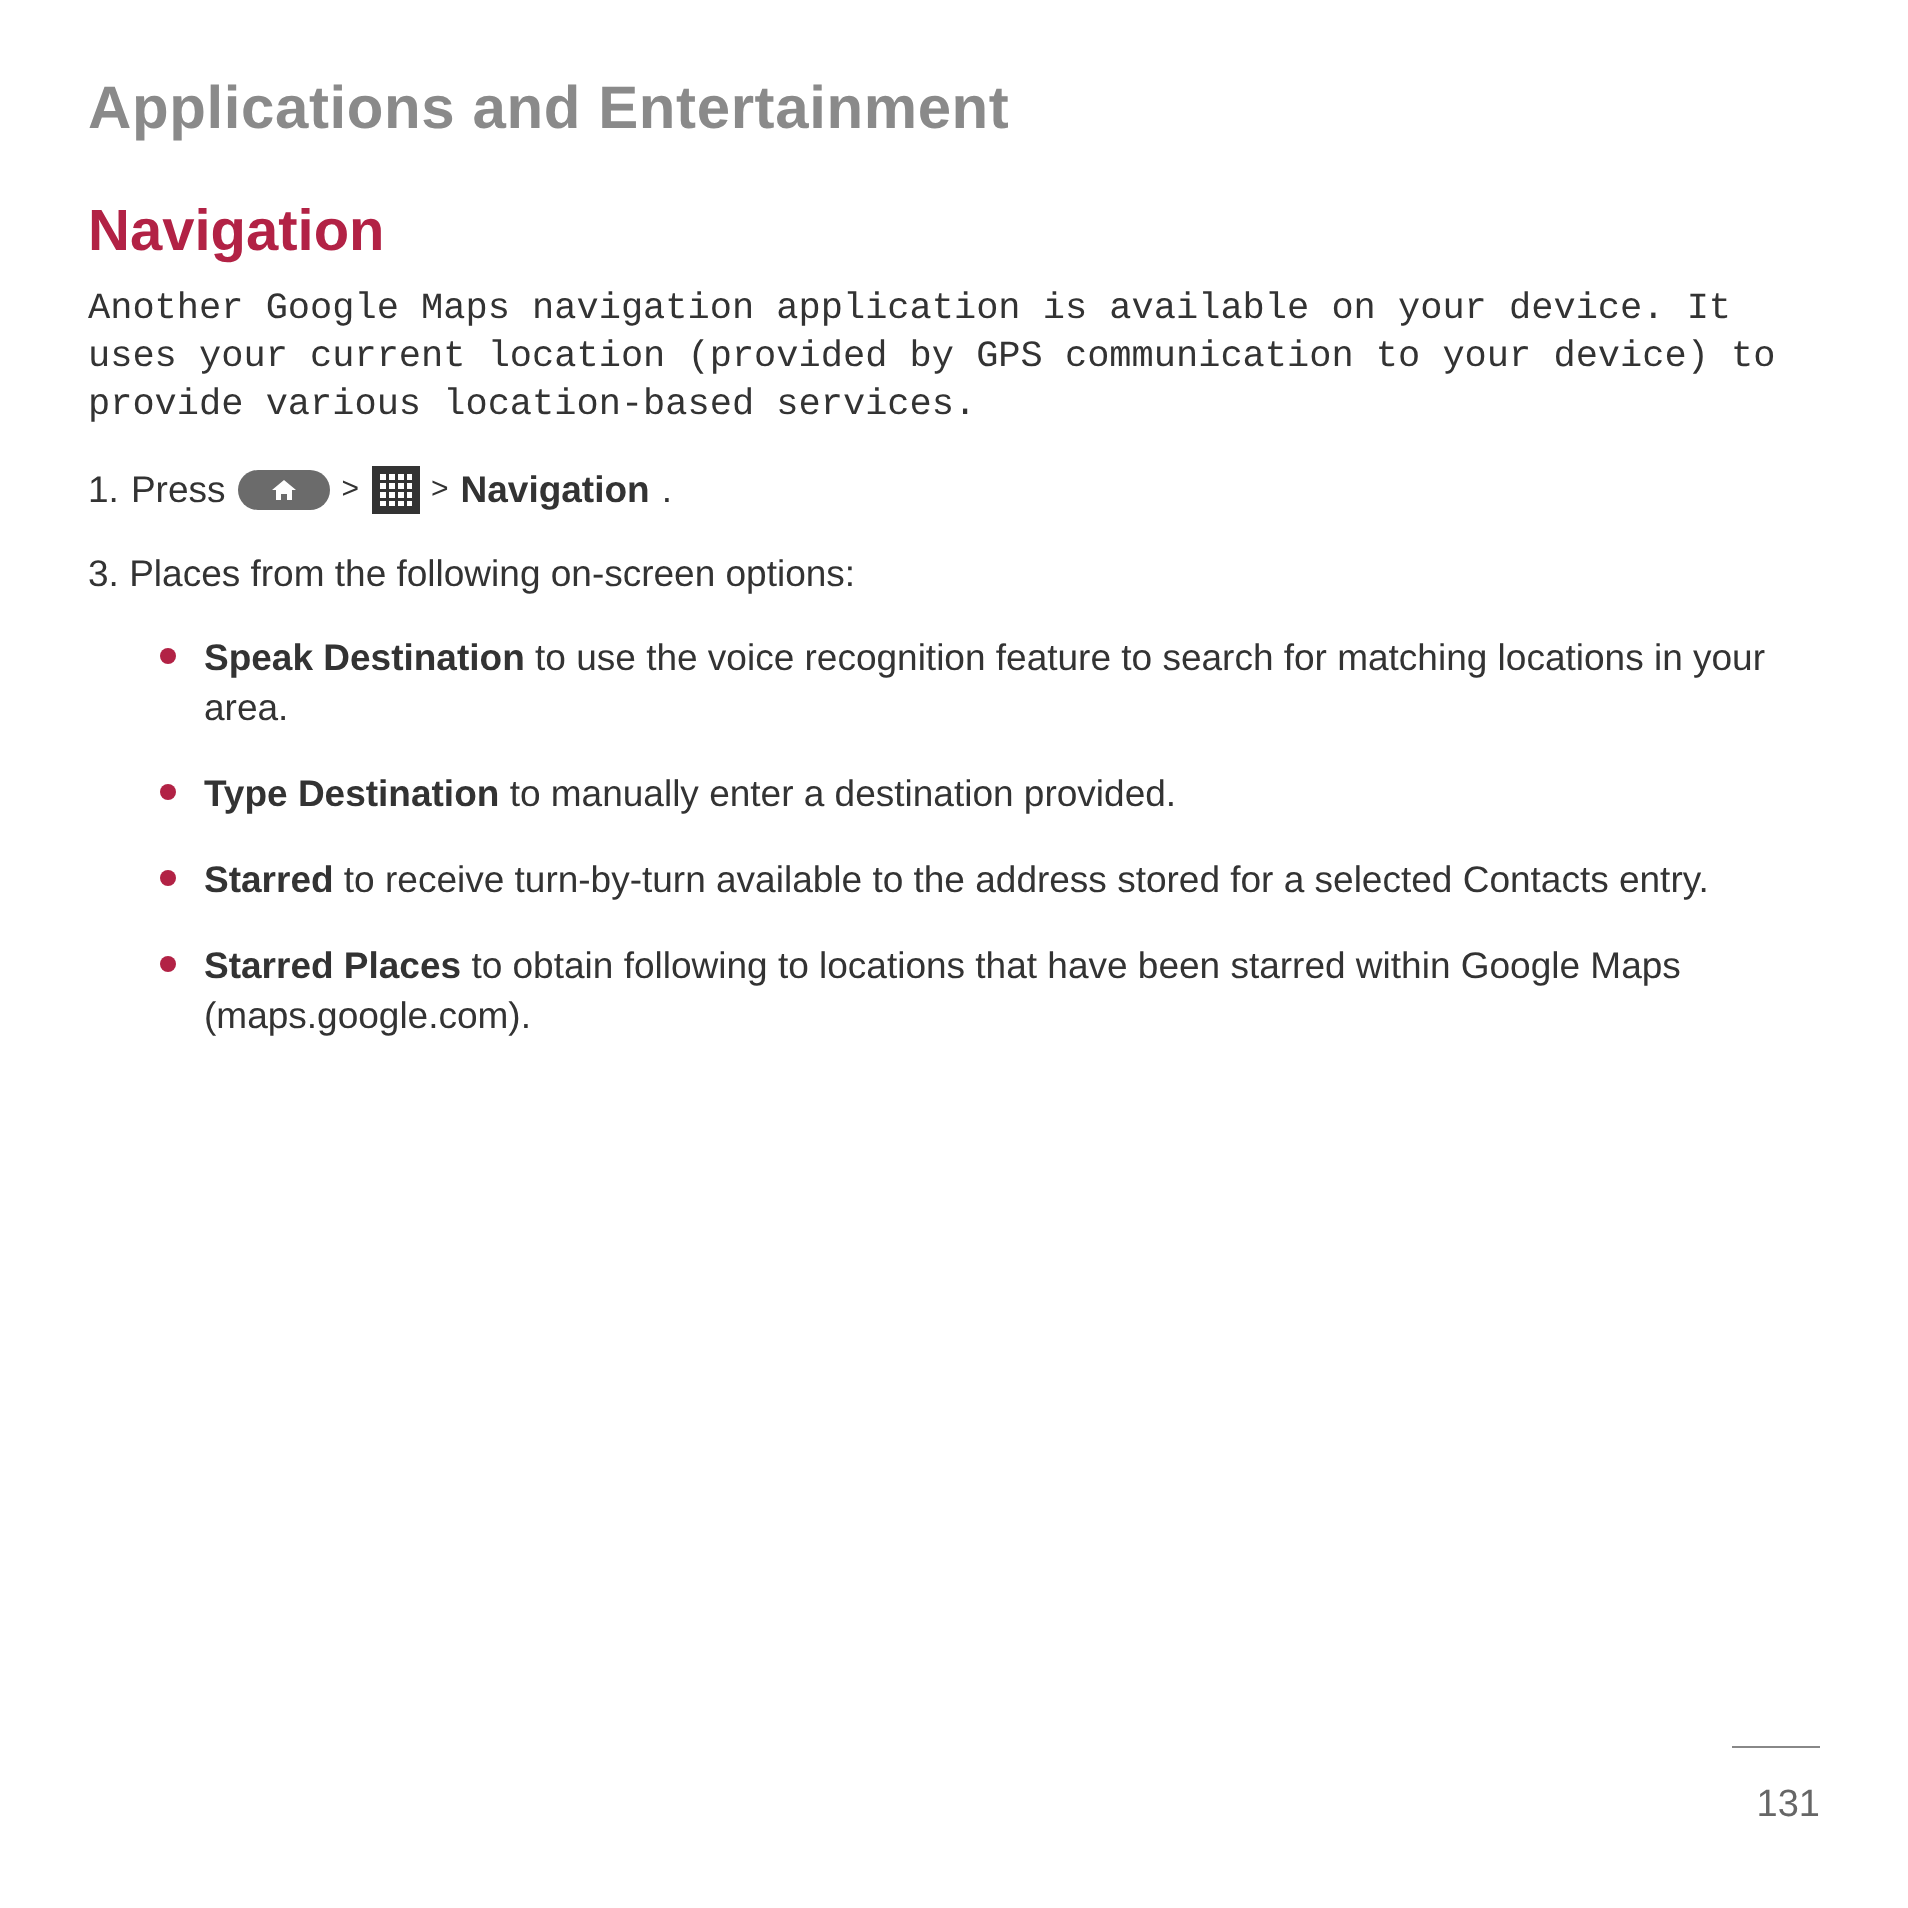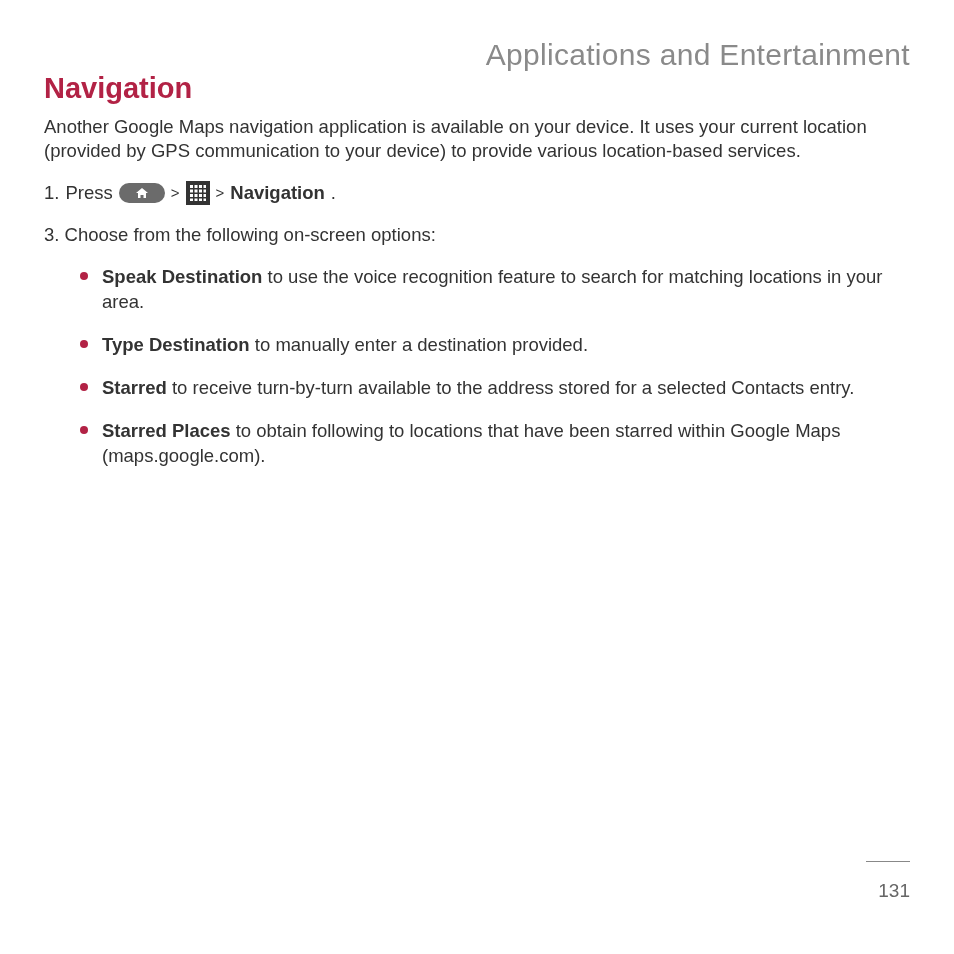--- a/index.html
+++ b/index.html
@@ -6,40 +6,42 @@
   body {
     width: 954px;
     height: 954px;
     background: #ffffff;
     font-family: "Myriad Pro", "Segoe UI", "Helvetica Neue", Arial, sans-serif;
     color: #333333;
     position: relative;
     padding: 38px 44px 44px 44px;
   }
   .section-header {
-    text-align: right;
+    text-align: left;
     font-size: 30px;
-    font-weight: 400;
+    font-weight: 700;
     color: #8a8a8a;
     letter-spacing: 0.3px;
+    margin-bottom: 28px;
     font-stretch: semi-condensed;
   }
   .title {
     font-size: 29px;
     font-weight: 600;
     color: #b22245;
     margin-bottom: 10px;
     font-stretch: semi-condensed;
   }
   .intro {
     font-size: 18.5px;
     line-height: 1.3;
     color: #333333;
     margin-bottom: 18px;
     font-stretch: semi-condensed;
+    font-family: Liberation Mono, monospace;
   }
   ol.steps {
     list-style: none;
     padding-left: 0;
     margin: 0 0 0 0;
   }
   ol.steps > li {
     font-size: 18.5px;
     line-height: 1.3;
     margin-bottom: 18px;
@@ -92,21 +94,21 @@
     position: absolute;
     left: 0;
     top: 7px;
     width: 8px;
     height: 8px;
     background: #b22245;
     border-radius: 50%;
   }
   .page-footer {
     position: absolute;
-    bottom: 52px;
+    bottom: 40px;
     right: 44px;
     text-align: right;
   }
   .page-footer .rule {
     width: 44px;
     height: 1px;
     background: #888888;
     margin-left: auto;
     margin-bottom: 18px;
   }
@@ -159,21 +161,21 @@
           </g>
         </svg>
       </span>
       <span class="gt">&gt;</span>
       <span class="bold">Navigation</span>
         <span>.</span>
     </span>
   </li>
   <li>
     <span>3.</span>
-    <span>Choose from the following on-screen options:</span>
+    <span>Places from the following on-screen options:</span>
     <ul class="bullets">
       <li>
         <span class="bold">Speak Destination</span><span> to use the voice recognition feature to search for matching locations in your area.</span>
       </li>
       <li>
         <span class="bold">Type Destination</span><span> to manually enter a destination provided.</span>
       </li>
       <li>
         <span class="bold">Starred</span><span> to receive turn-by-turn available to the address stored for a selected Contacts entry.</span>
       </li>

